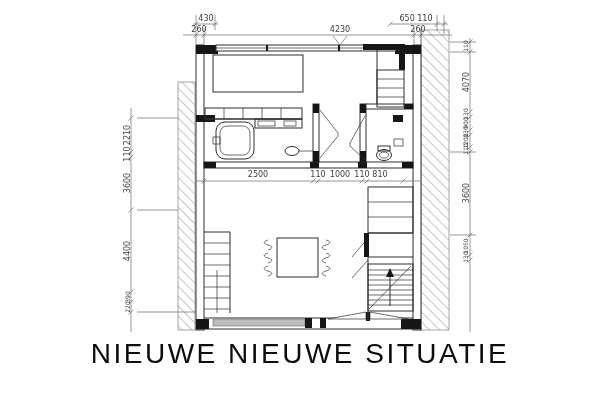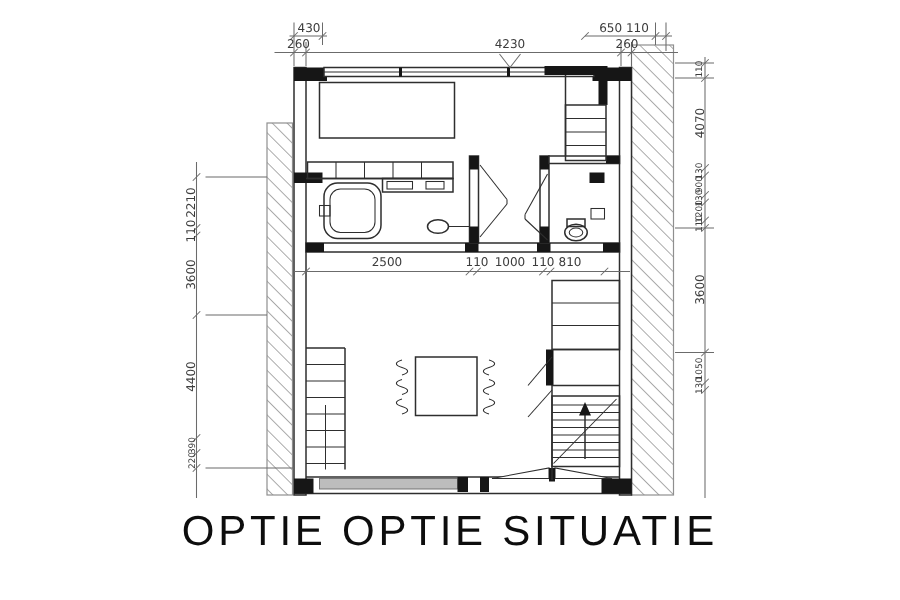--- a/index.html
+++ b/index.html
@@ -273,14 +273,14 @@
     <text class="dimtxt sm" x="466" y="125" text-anchor="middle" transform="rotate(-90 466 123)">900</text>
     <text class="dimtxt sm" x="466" y="134" text-anchor="middle" transform="rotate(-90 466 132)">130</text>
     <text class="dimtxt sm" x="466" y="143" text-anchor="middle" transform="rotate(-90 466 141)">1200</text>
     <text class="dimtxt sm" x="466" y="151" text-anchor="middle" transform="rotate(-90 466 149)">110</text>
     <text class="dimtxt" x="466" y="196" text-anchor="middle" transform="rotate(-90 466 193)">3600</text>
     <text class="dimtxt sm" x="466" y="248" text-anchor="middle" transform="rotate(-90 466 246)">1050</text>
     <text class="dimtxt sm" x="466" y="259" text-anchor="middle" transform="rotate(-90 466 257)">130</text>
   </g>
 </svg>
 
-<div class="title1">OPTIE OPTIE SITUATIE</div>
+<div class="title1">NIEUWE NIEUWE SITUATIE</div>
 </div>
 
 </body></html>

